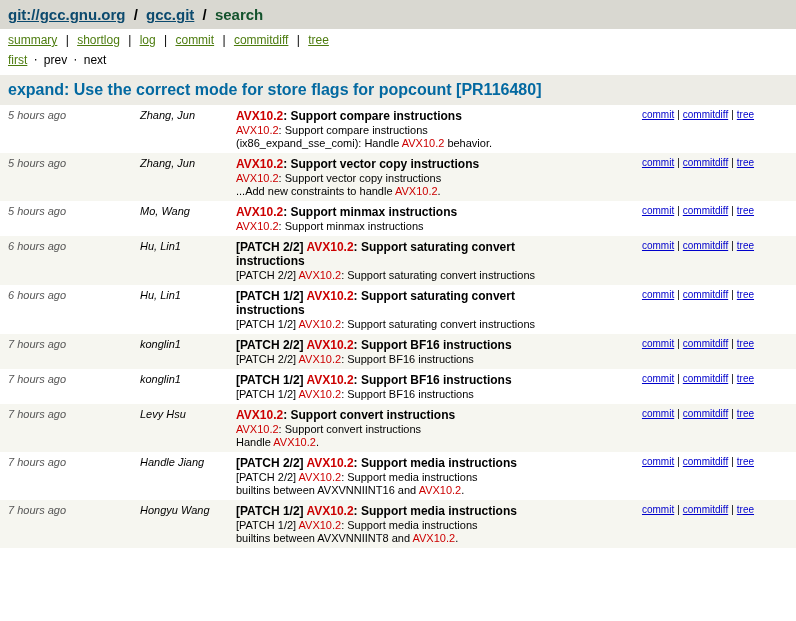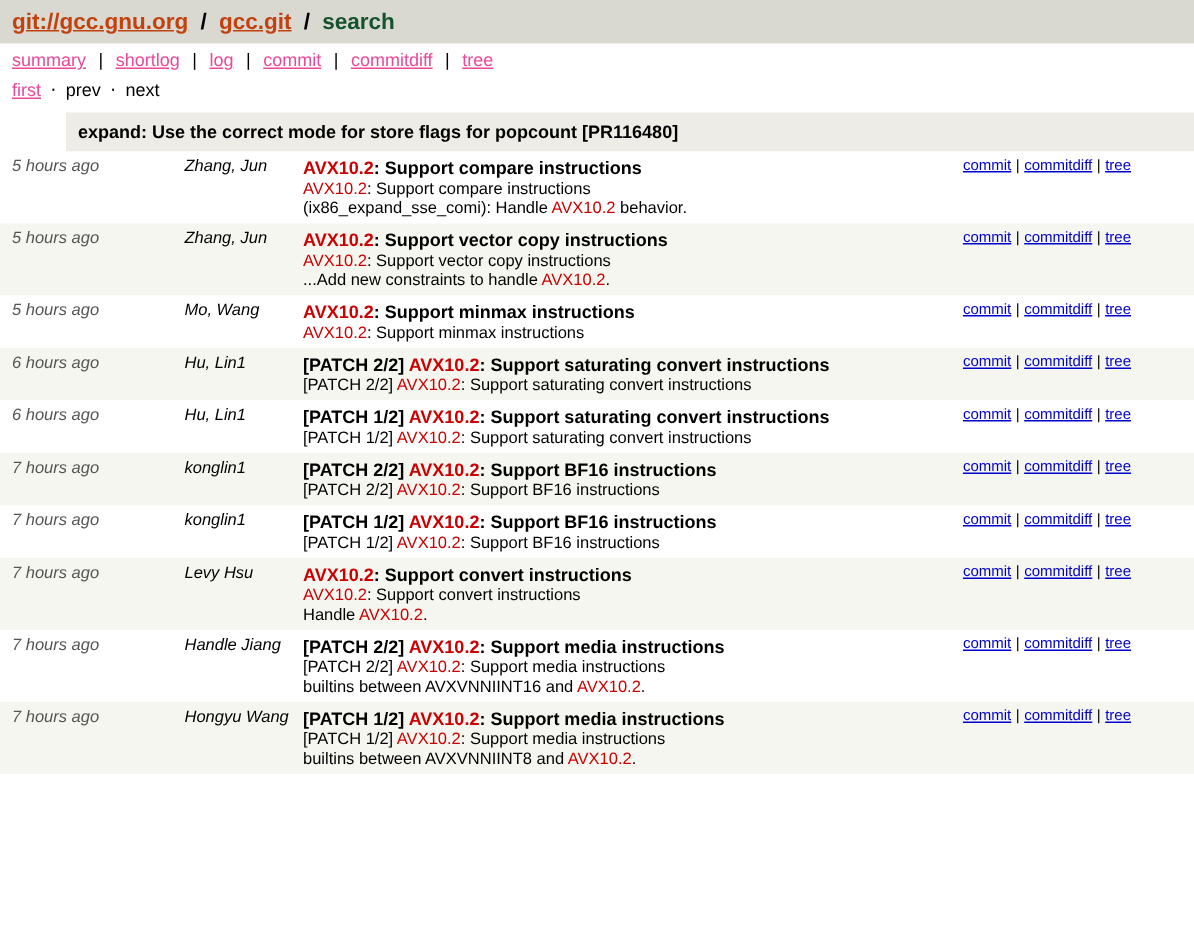--- a/index.html
+++ b/index.html
@@ -3,59 +3,58 @@
 <meta charset="utf-8">
 <style>
   html, body {
     margin: 0;
     padding: 0;
     background: #fff;
     font-family: Verdana, Geneva, sans-serif;
     font-size: 12px;
     color: #000;
   }
-  a { color: #ec4899; text-decoration: underline; cursor: pointer; }
+  a { color: #4d7c0f; text-decoration: underline; cursor: pointer; }
 
   .title-bar {
     background: #d9d8d1;
     padding: 6px 8px;
     font-size: 15px;
     font-weight: bold;
   }
-  .title-bar a { color: #c2410c; text-decoration: underline; }
+  .title-bar a { color: #0c4a6e; text-decoration: underline; }
   .title-bar .slash { color: #000; padding: 0 4px; }
   .title-bar .tail { color: #14532d; }
 
   .nav {
     padding: 4px 8px;
   }
   .nav a { text-decoration: underline; }
   .nav .sep { padding: 0 5px; }
   .pager {
     padding: 2px 0 8px 8px;
   }
   .pager .dot { padding: 0 3px; }
 
   .commit-title {
     background: #edece6;
     padding: 6px 8px;
-    font-size: 12px;
+    font-size: 16px;
     font-weight: bold;
-    color: #000000;
-    margin-left: 44px;
+    color: #0369a1;
   }
 
   .rows { }
 
   .row {
     display: grid;
     grid-template-columns: 80px 98px 1fr 180px;
     padding: 4px 8px;
     align-items: start;
-    column-gap: 8px;
+    column-gap: 25px;
   }
   .row.light { background: #fff; }
   .row.dark  { background: #f6f6f0; }
 
   .age { font-style: italic; color: #555; font-size: 11px; }
   .author { font-style: italic; color: #000; font-size: 11px; margin-left: 27px; }
 
   .subject-block { }
   .subject { font-weight: bold; font-size: 12px; }
   .subject .avx { color: #cc0000; }

